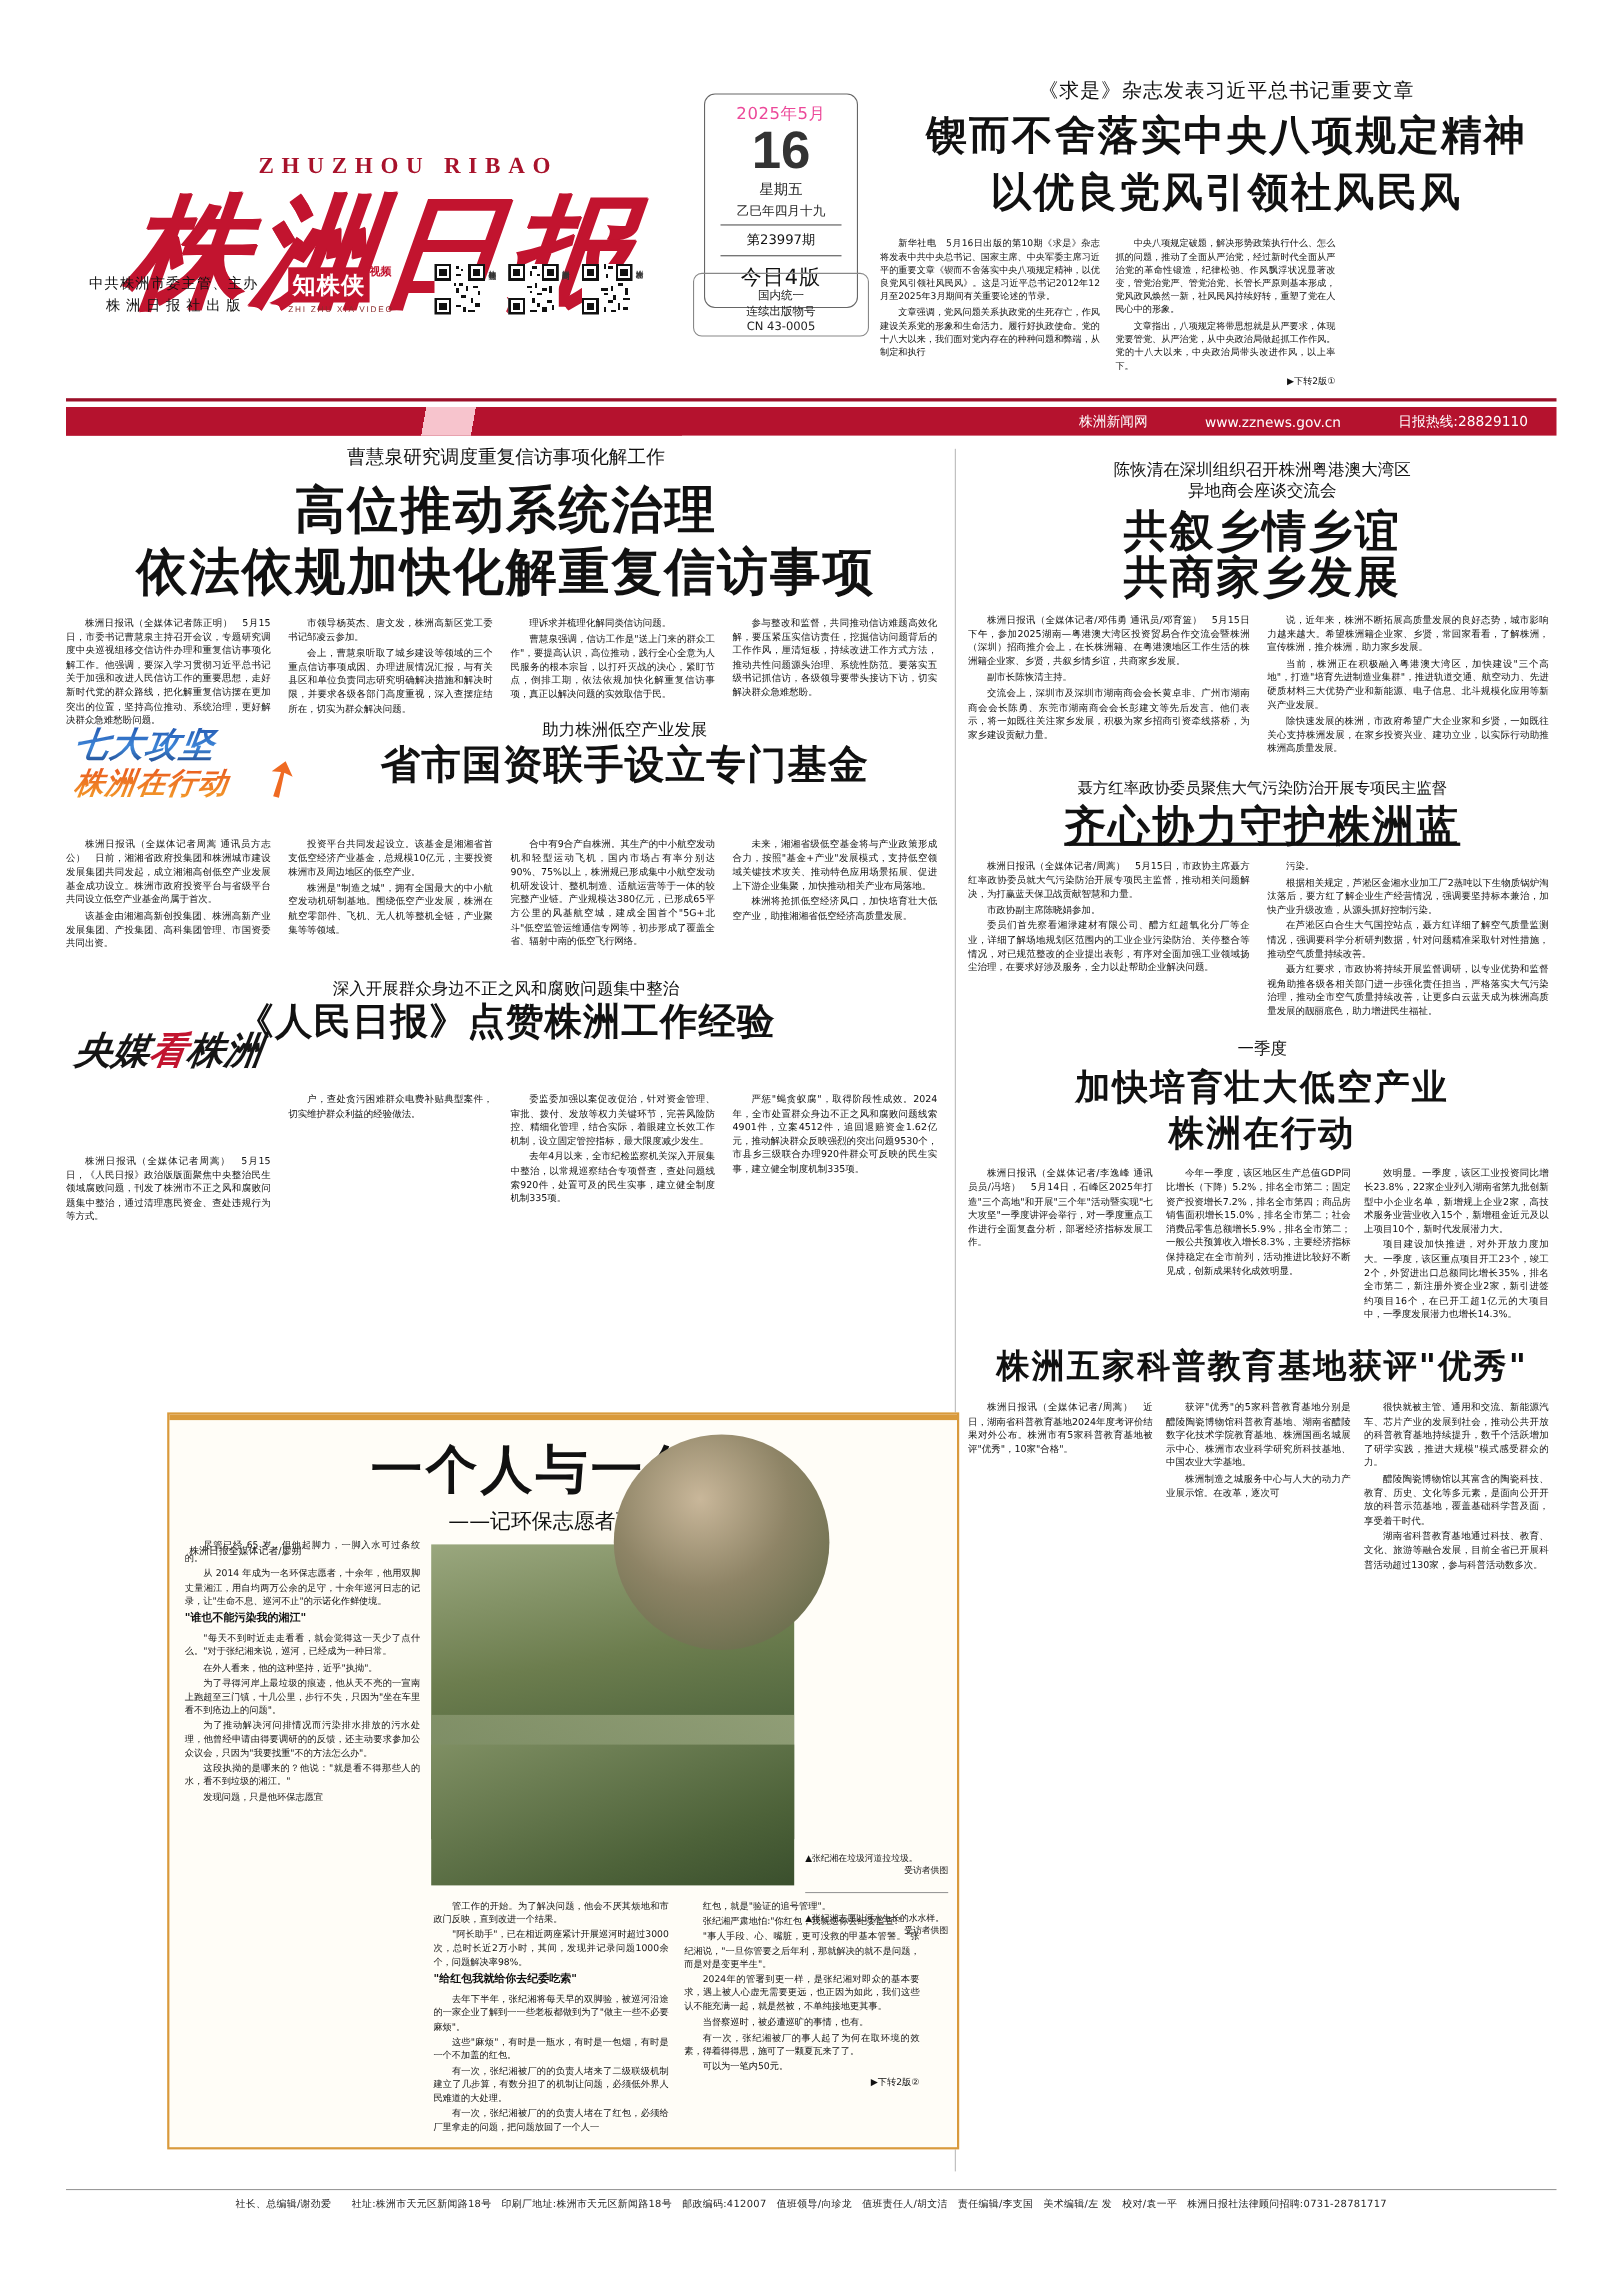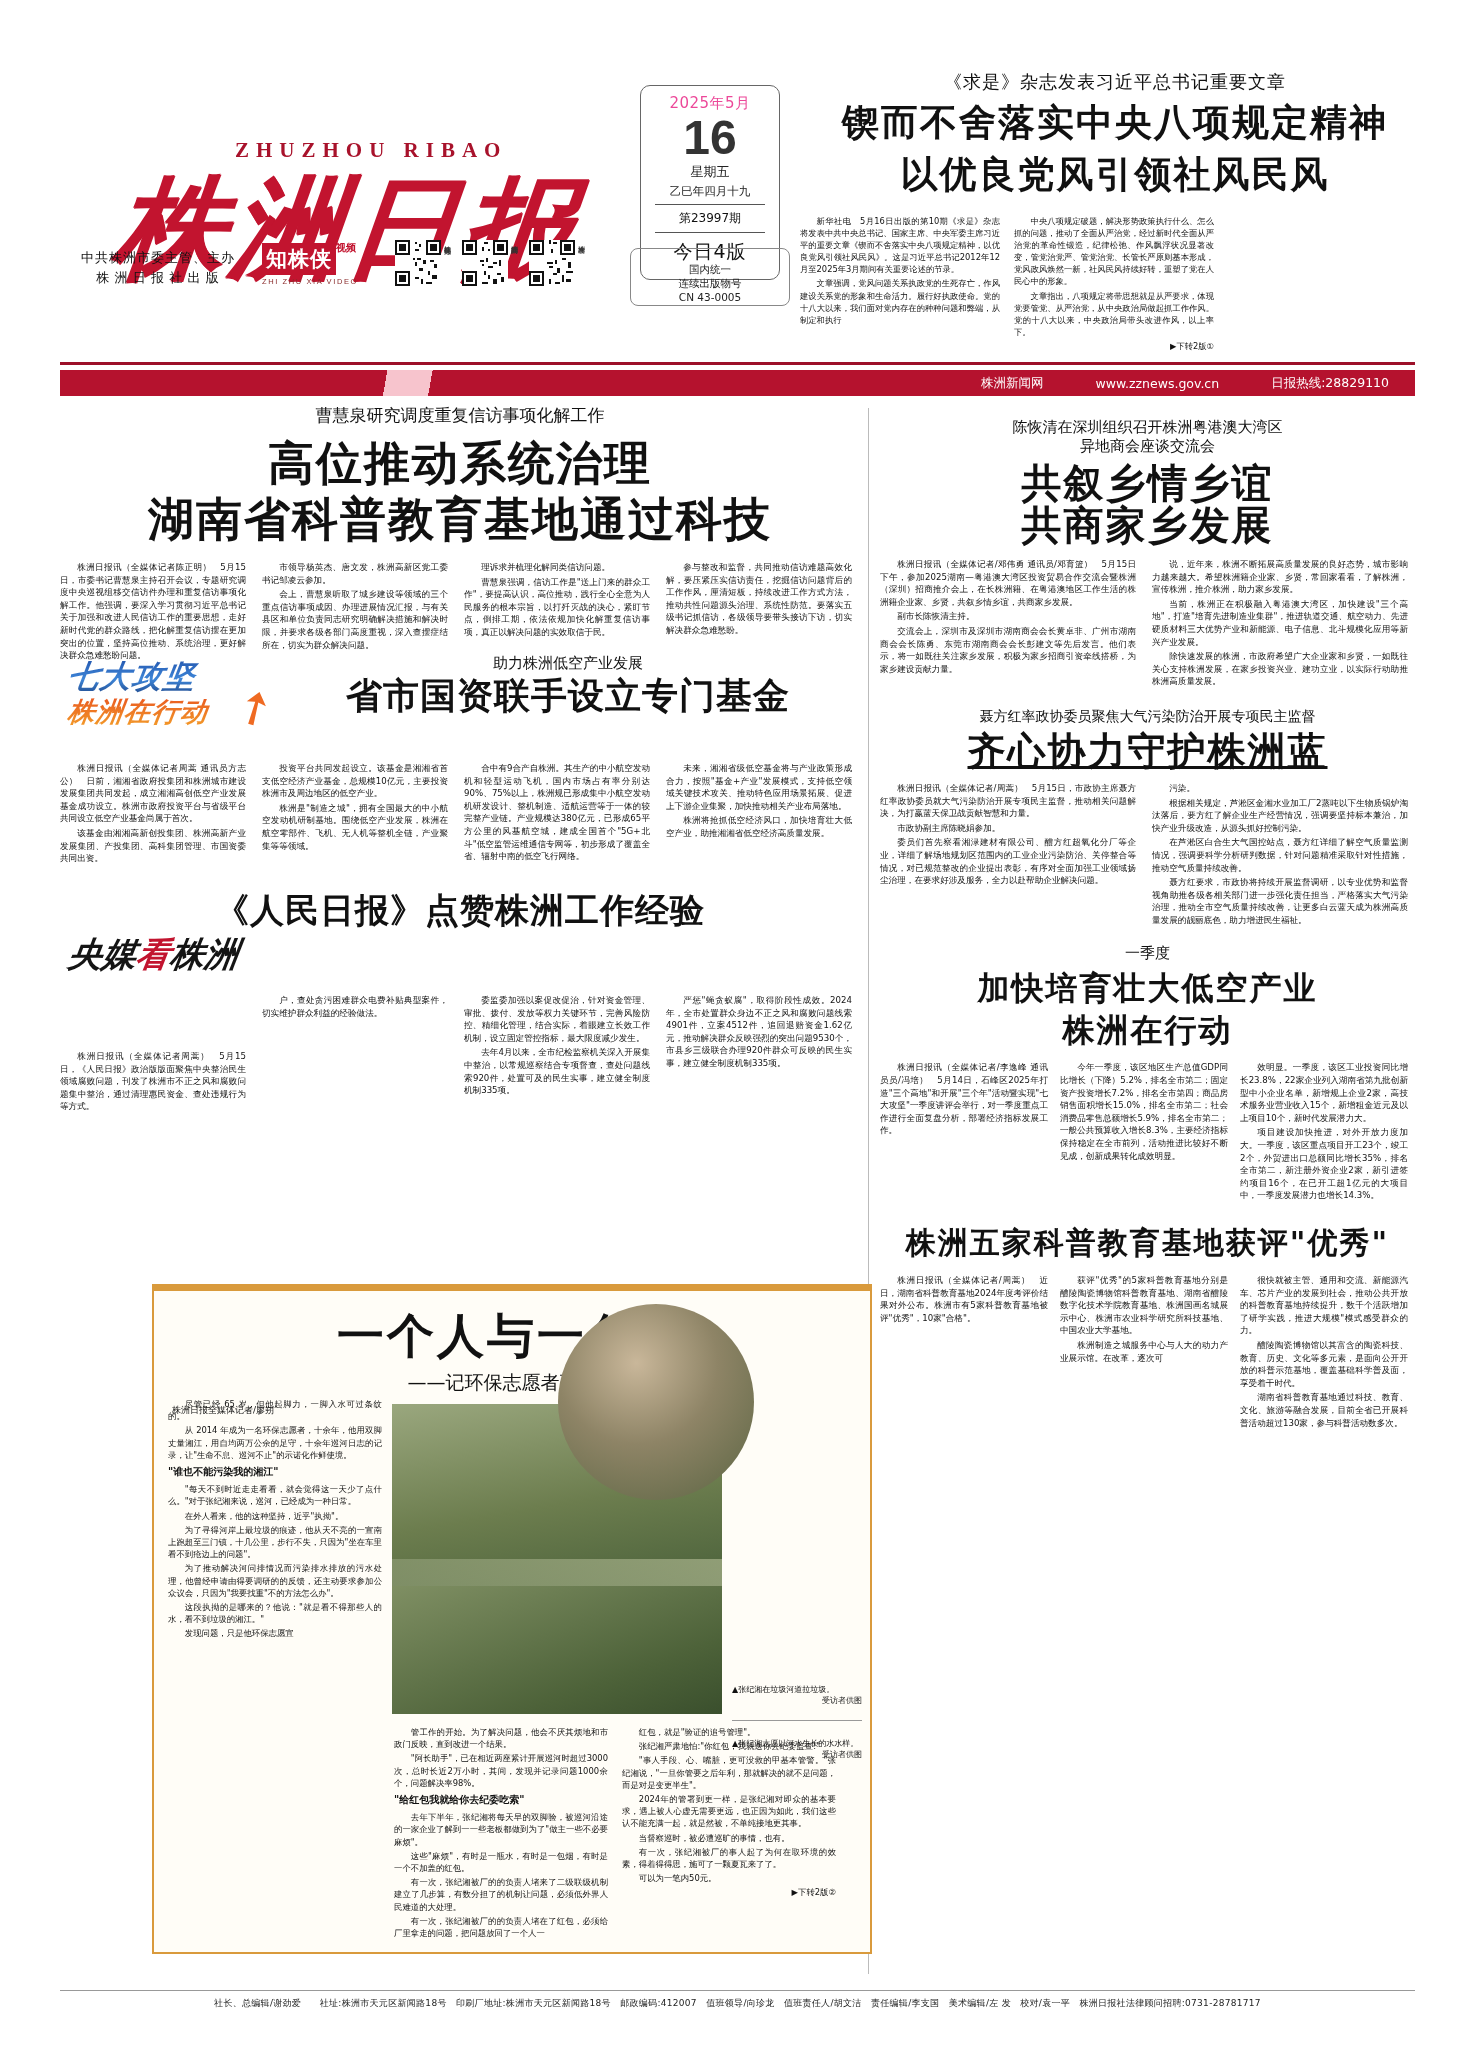--- a/index.html
+++ b/index.html
@@ -355,21 +355,21 @@
   </div>
 
   <div class="body-area">
 
     <div class="vrule" style="left:808px; top:4px; height:1180px;"></div>
     <div class="vrule" style="left:808px; top:1200px; height:370px;"></div>
 
     <div class="blockA">
       <div class="sec-kicker">曹慧泉研究调度重复信访事项化解工作</div>
       <div class="sec-h1" style="margin-top:8px;">高位推动系统治理</div>
-      <div class="sec-h1">湖南省科普教育基地通过科技</div>
+      <div class="sec-h1">依法依规加快化解重复信访事项</div>
 
       <div class="cols">
         <div class="col">
           <p>株洲日报讯（全媒体记者陈正明）　5月15日，市委书记曹慧泉主持召开会议，专题研究调度中央巡视组移交信访件办理和重复信访事项化解工作。他强调，要深入学习贯彻习近平总书记关于加强和改进人民信访工作的重要思想，走好新时代党的群众路线，把化解重复信访摆在更加突出的位置，坚持高位推动、系统治理，更好解决群众急难愁盼问题。</p>
         </div>
         <div class="col">
           <p>市领导杨英杰、唐文发，株洲高新区党工委书记邹凌云参加。</p>
           <p>会上，曹慧泉听取了城乡建设等领域的三个重点信访事项成因、办理进展情况汇报，与有关县区和单位负责同志研究明确解决措施和解决时限，并要求各级各部门高度重视，深入查摆症结所在，切实为群众解决问题。</p>
         </div>
         <div class="col">
@@ -404,20 +404,21 @@
         <div class="col">
           <p>合中有9合产自株洲。其生产的中小航空发动机和轻型运动飞机，国内市场占有率分别达90%、75%以上，株洲规已形成集中小航空发动机研发设计、整机制造、适航运营等于一体的较完整产业链。产业规模达380亿元，已形成65平方公里的风基航空城，建成全国首个"5G+北斗"低空监管运维通信专网等，初步形成了覆盖全省、辐射中南的低空飞行网络。</p>
         </div>
         <div class="col">
           <p>未来，湘湘省级低空基金将与产业政策形成合力，按照"基金+产业"发展模式，支持低空领域关键技术攻关、推动特色应用场景拓展、促进上下游企业集聚，加快推动相关产业布局落地。</p>
           <p>株洲将抢抓低空经济风口，加快培育壮大低空产业，助推湘湘省低空经济高质量发展。</p>
         </div>
       </div>
 
       <div style="position:absolute; left:0; top:486px; width:800px;">
+        <div class="sec-kicker" style="font-size:15px;">深入开展群众身边不正之风和腐败问题集中整治</div>
         <div class="sec-h3" style="font-size:34px; margin-top:2px;">《人民日报》点赞株洲工作经验</div>
       </div>
 
       <div class="yangmei">
         <span>央媒</span><span class="ym-red">看</span><span>株洲</span>
       </div>
 
       <div class="cols" style="position:absolute; left:0; top:576px; width:800px;">
         <div class="col" style="padding-top:56px;">
           <p>株洲日报讯（全媒体记者周蒿）　5月15日，《人民日报》政治版版面聚焦中央整治民生领域腐败问题，刊发了株洲市不正之风和腐败问题集中整治，通过清理惠民资金、查处违规行为等方式。</p>

